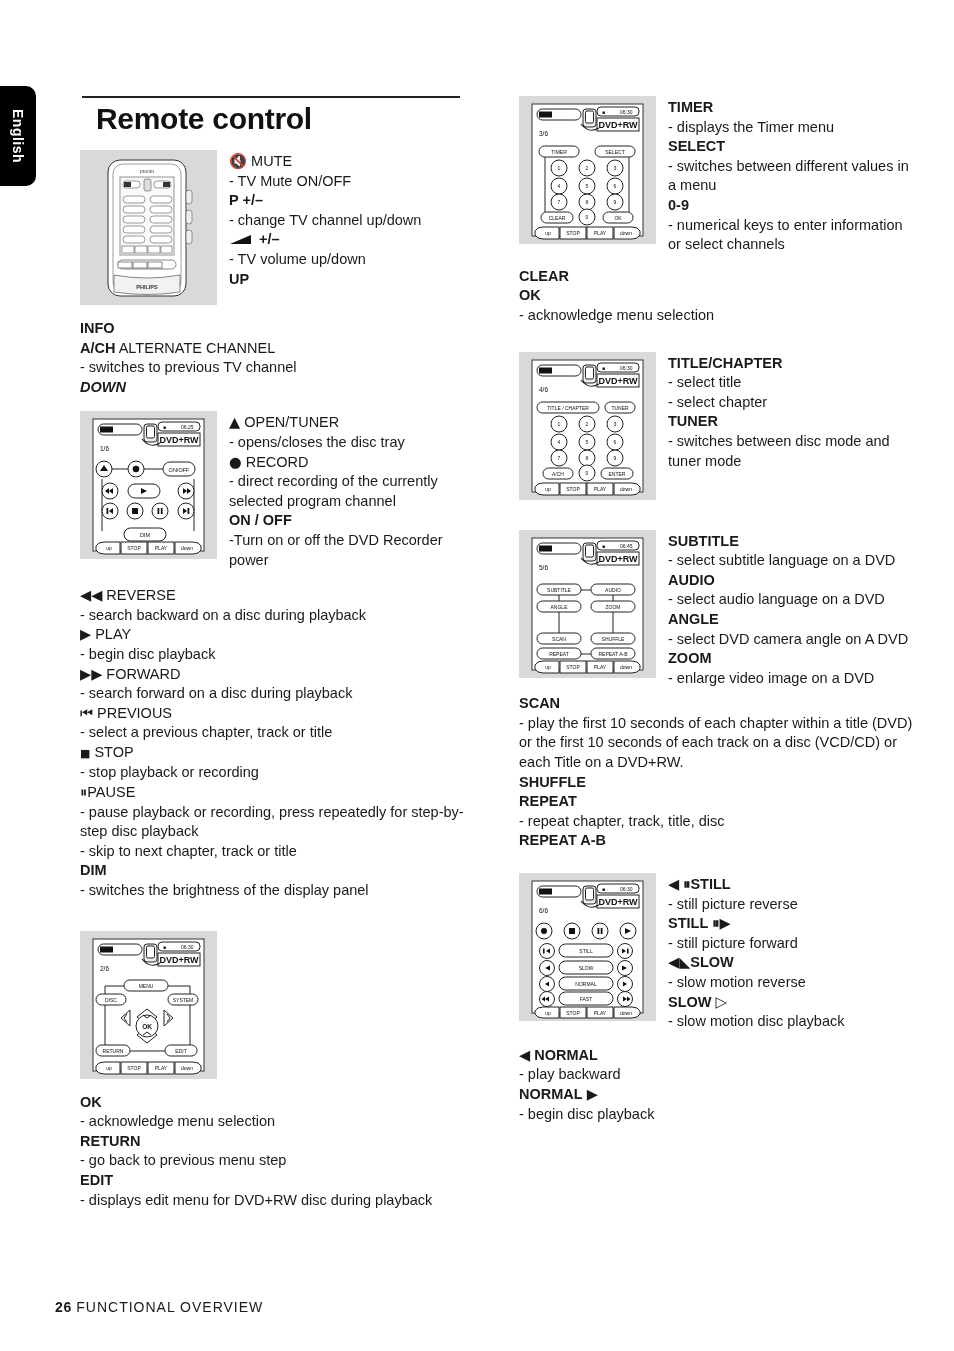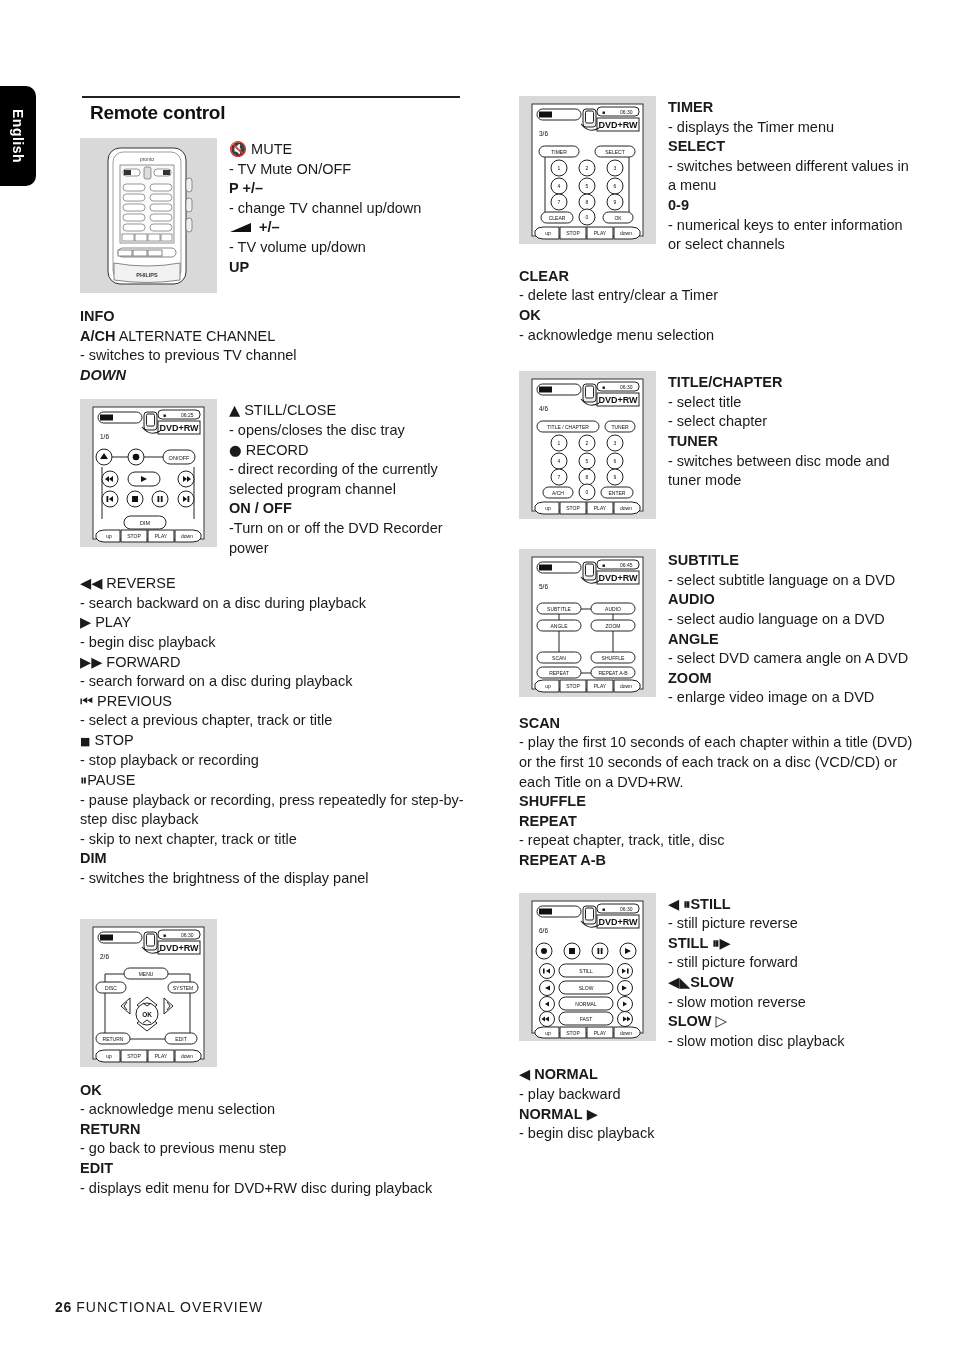--- a/index.html
+++ b/index.html
@@ -23,21 +23,21 @@
     color:#fff;font-size:14px;font-weight:bold;letter-spacing:.5px;
     writing-mode:vertical-rl;text-orientation:mixed;
   }
 
   
   .col-left{position:absolute;left:80px;top:96px;width:390px;}
   .col-right{position:absolute;left:519px;top:96px;width:395px;}
 
   .title-rule{border-top:2px solid #222;width:378px;margin:0 0 4px 2px;}
   h1.page-title{
-    font-size:19px;font-weight:bold;margin:0 0 14px 10px;letter-spacing:-.3px;
+    font-size:30px;font-weight:bold;margin:0 0 14px 16px;letter-spacing:-.3px;
     color:#111;
   }
 
   
   .txt{font-size:14.5px;line-height:19.6px;}
   .txt .b{font-weight:bold;}
   .txt .i{font-style:italic;font-weight:bold;}
   .txt .reg{font-weight:normal;}
   .line{white-space:normal;}
 
@@ -214,21 +214,21 @@
           </g>
           <g font-size="5" fill="#111" text-anchor="middle" font-family="Liberation Sans, sans-serif">
             <text x="29" y="139">up</text>
               <text x="54" y="139">STOP</text>
               <text x="81" y="139">PLAY</text>
               <text x="107" y="139">down</text>
           </g>
         </svg>
       </div>
       <div class="txt">
-        <div class="line"><span class="gl">▲</span> <span class="reg">STILL/CLOSE</span></div>
+        <div class="line"><span class="gl">▲</span> <span class="reg">OPEN/TUNER</span></div>
         <div class="line">- opens/closes the disc tray</div>
         <div class="line"><span class="gl">●</span> <span class="reg">RECORD</span></div>
         <div class="line">- direct recording of the currently selected program channel</div>
         <div class="line b">ON / OFF</div>
         <div class="line">-Turn on or off the DVD Recorder power</div>
       </div>
     </div>
 
     <div style="height:16px"></div>
 
@@ -410,21 +410,20 @@
         <div class="line">- switches between different values in a menu</div>
         <div class="line b">0-9</div>
         <div class="line">- numerical keys to enter information or select channels</div>
       </div>
     </div>
 
     <div style="height:12px"></div>
 
     <div class="txt">
       <div class="line b">CLEAR</div>
-      <div class="line">- delete last entry/clear a Timer</div>
       <div class="line b">OK</div>
       <div class="line">- acknowledge menu selection</div>
     </div>
 
     <div style="height:26px"></div>
 
     <div class="row">
       <div class="fig">
         <svg width="137" height="148" viewBox="0 0 137 148">
           <rect width="137" height="148" fill="#d9d9d9"></rect>

